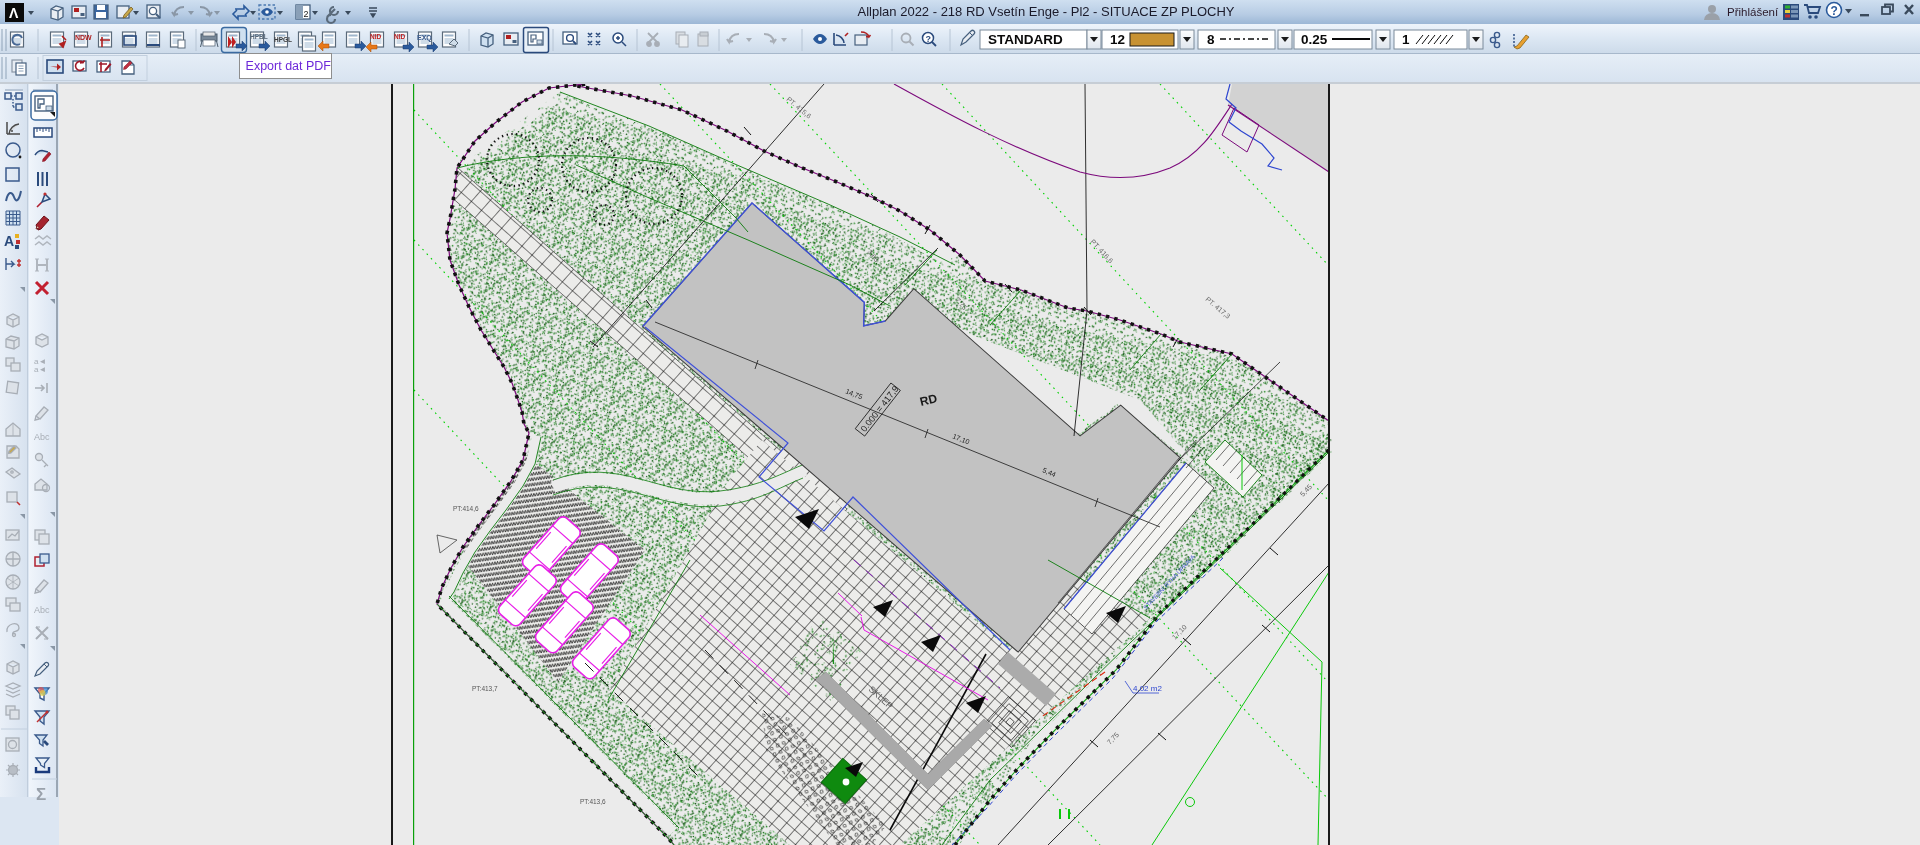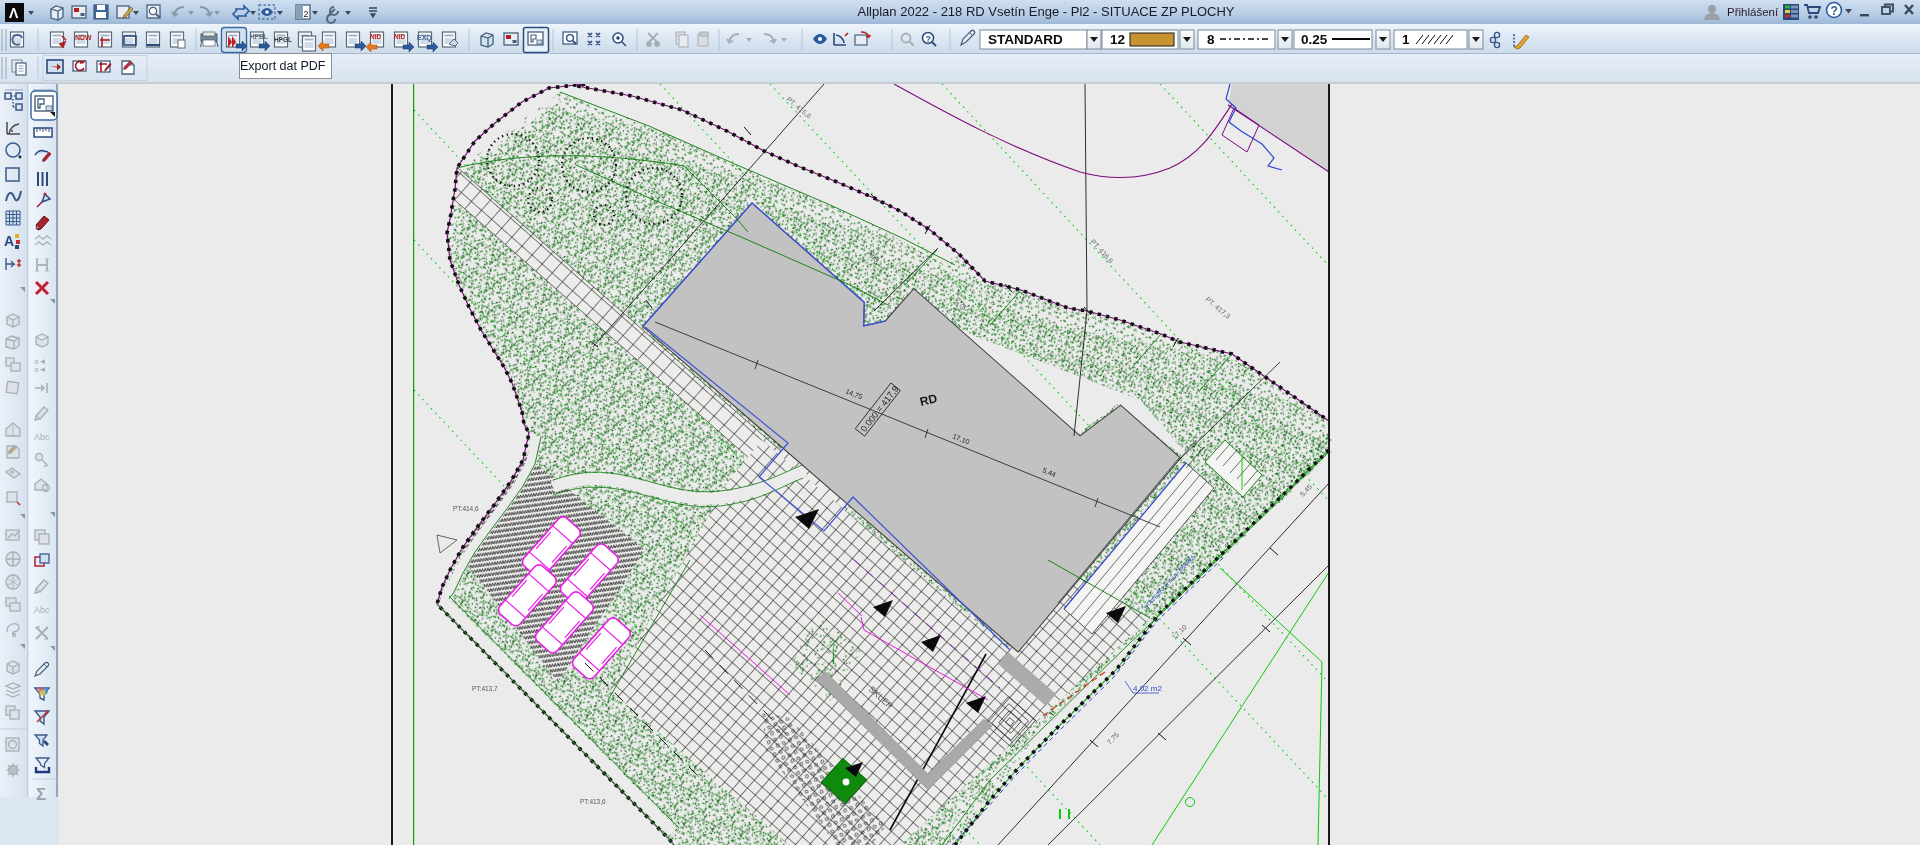--- a/index.html
+++ b/index.html
@@ -17,21 +17,21 @@
     background:linear-gradient(#e6eef7,#d8e3f0);}
   #canvasTopLine{position:absolute;left:0;top:82px;width:1920px;height:2px;background:#c6cdd5;}
   
   #sidebar{position:absolute;left:0;top:84px;width:59px;height:761px;background:#dce6f2;}
   #sidebar .col{position:absolute;top:0;width:27px;height:713px;
     background:linear-gradient(90deg,#eaf0f8,#d7e2ef);}
   #sidebar .c1{left:0;border-right:1px solid #c0cddc;}
   #sidebar .c2{left:29px;border-right:2px solid #9aa6b4;background:linear-gradient(90deg,#f0f5fb,#dbe5f2);}
   
   #tooltip{position:absolute;left:239px;top:53px;width:91px;height:24px;background:#fff;
-    border:1px solid #8e8e8e;font-size:12.5px;color:#0f172a;line-height:24px;text-align:left;z-index:50;}
+    border:1px solid #8e8e8e;font-size:12.5px;color:#6d28d9;line-height:24px;text-align:right;z-index:50;}
   svg{position:absolute;}
   .t{font-family:"Liberation Sans",sans-serif;}
 </style>
 </head>
 <body>
 <div id="app">
   <div id="titlebar">
     <div class="title">Allplan 2022 - 218 RD Vsetín Enge - Pl2 - SITUACE ZP PLOCHY</div>
   </div>
   <div id="row2"></div>

